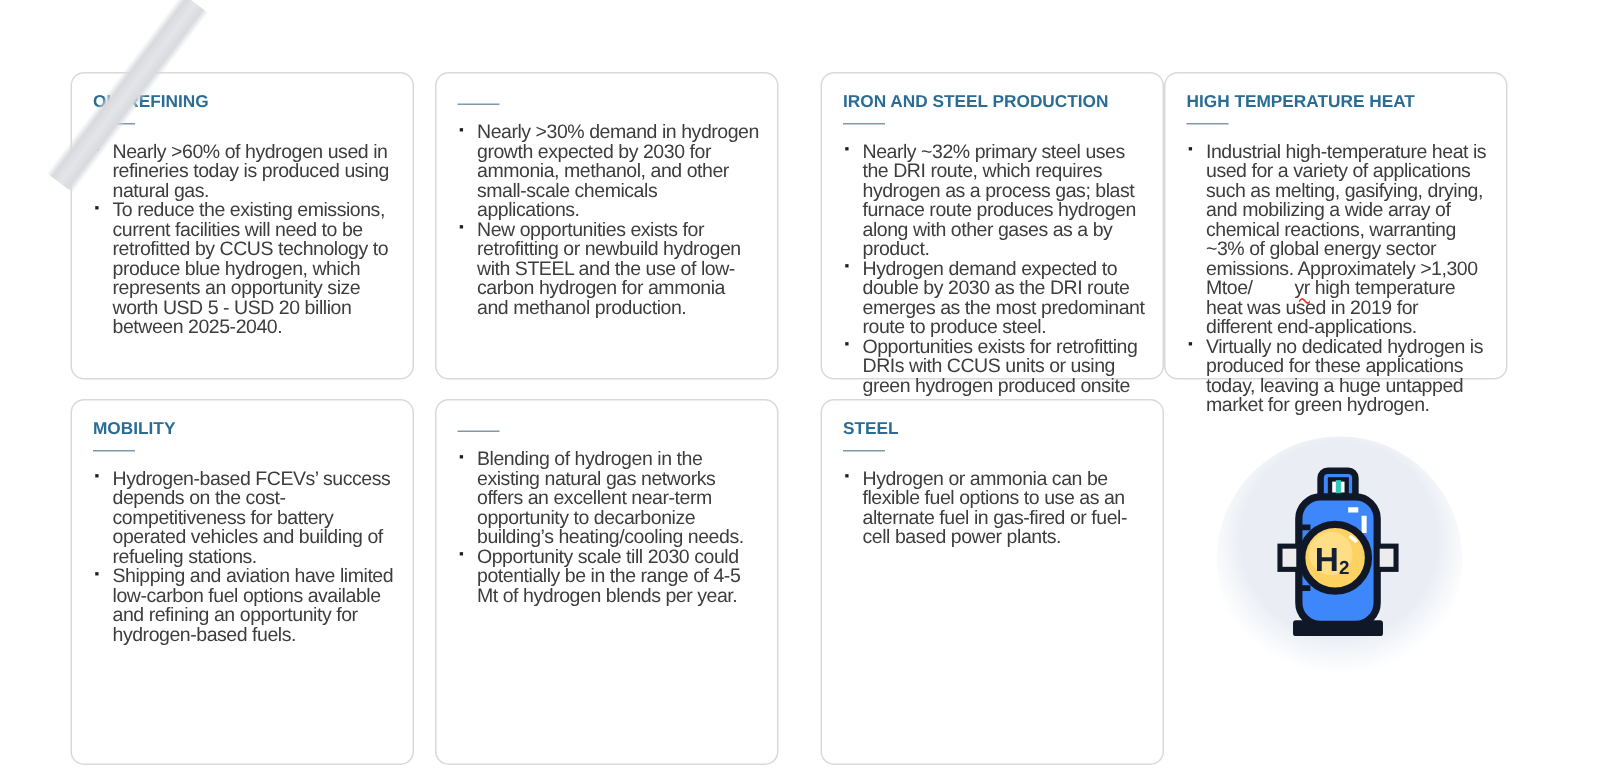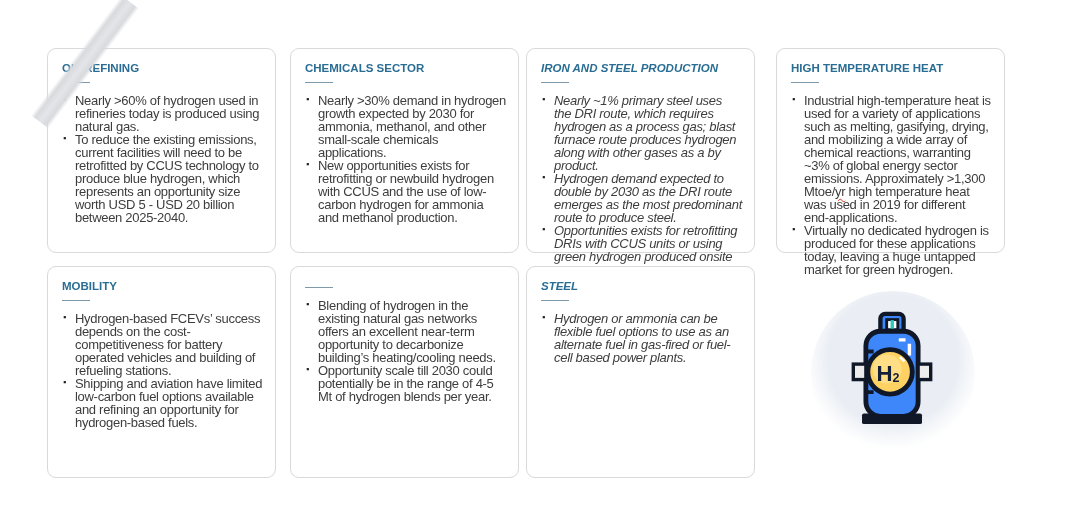--- a/index.html
+++ b/index.html
@@ -12,25 +12,25 @@
 
   .card{position:absolute;width:229px;box-sizing:border-box;background:#ffffff;
     border:1px solid #d9d9d9;border-radius:9px;padding:13px 12px 0 14px;z-index:2;}
   .card h2{margin:0;font-size:11.5px;line-height:13px;font-weight:bold;color:#2a6d94;letter-spacing:0;}
   .rule{width:28px;height:1px;background:#7e99ac;margin-top:7px;}
   .card ul{list-style:none;margin:11px 0 0 0;padding:0;}
   .card li{position:relative;padding-left:13px;margin:0;
     font-size:13px;line-height:13px;color:#3d3d3d;letter-spacing:-0.3px;}
   .card li::before{content:"▪";position:absolute;left:1px;top:-1px;font-size:9px;color:#1f1f1f;}
   .squiggle{text-decoration-line:underline;text-decoration-style:wavy;
-    text-decoration-color:#e0351b;text-decoration-thickness:1px;text-underline-offset:2px;}
+    text-decoration-color:#e0351b;text-decoration-thickness:1px;text-underline-offset:2px;padding-left:28px;}
 
   .r1{top:48px;height:205px;}
-  .r2{top:266px;height:212px;}
-  .c1{left:47px;} .c2{left:290px;} .c3{left:526px;font-style:italic;} .c4{left:776px;}
+  .r2{top:266px;height:244px;}
+  .c1{left:47px;} .c2{left:290px;} .c3{left:547px;} .c4{left:776px;}
 
   .halo{position:absolute;left:811px;top:291px;width:164px;height:164px;border-radius:50%;z-index:1;
     background:radial-gradient(circle at 50% 42%,#eaeef4 0%,#eaeef4 52%,rgba(234,238,244,0.45) 62%,rgba(255,255,255,0) 71%);}
   .cyl{position:absolute;left:848px;top:308px;width:88px;height:118px;z-index:3;}
 </style>
 </head>
 <body>
 
 <div class="stage">
 
@@ -39,33 +39,32 @@
   <section class="card r1 c1">
     <h2>OIL REFINING</h2>
     <div class="rule"></div>
     <ul>
       <li>Nearly &gt;60% of hydrogen used in refineries today is produced using natural gas.</li>
       <li>To reduce the existing emissions, current facilities will need to be retrofitted by CCUS technology to produce blue hydrogen, which represents an opportunity size worth USD 5 - USD 20 billion between 2025-2040.</li>
     </ul>
   </section>
 
   <section class="card r1 c2">
-    <h2>CHEMICALS SECTOR</h2>
     <div class="rule"></div>
     <ul>
       <li>Nearly &gt;30% demand in hydrogen growth expected by 2030 for ammonia, methanol, and other small-scale chemicals applications.</li>
-      <li>New opportunities exists for retrofitting or newbuild hydrogen with CCUS and the use of low-carbon hydrogen for ammonia and methanol production.</li>
+      <li>New opportunities exists for retrofitting or newbuild hydrogen with STEEL and the use of low-carbon hydrogen for ammonia and methanol production.</li>
     </ul>
   </section>
 
   <section class="card r1 c3">
     <h2>IRON AND STEEL PRODUCTION</h2>
     <div class="rule"></div>
     <ul>
-      <li>Nearly ~1% primary steel uses the DRI route, which requires hydrogen as a process gas; blast furnace route produces hydrogen along with other gases as a by product.</li>
+      <li>Nearly ~32% primary steel uses the DRI route, which requires hydrogen as a process gas; blast furnace route produces hydrogen along with other gases as a by product.</li>
       <li>Hydrogen demand expected to double by 2030 as the DRI route emerges as the most predominant route to produce steel.</li>
       <li>Opportunities exists for retrofitting DRIs with CCUS units or using green hydrogen produced onsite as a process gas.</li>
     </ul>
   </section>
 
   <section class="card r1 c4">
     <h2>HIGH TEMPERATURE HEAT</h2>
     <div class="rule"></div>
     <ul>
       <li><span>Industrial high-temperature heat is used for a variety of applications such as melting, gasifying, drying, and mobilizing a wide array of chemical reactions, warranting ~3% of global energy sector emissions. Approximately &gt;1,300 Mtoe/</span><span class="squiggle">yr</span><span> high temperature heat was used in 2019 for different end-applications.</span></li>

